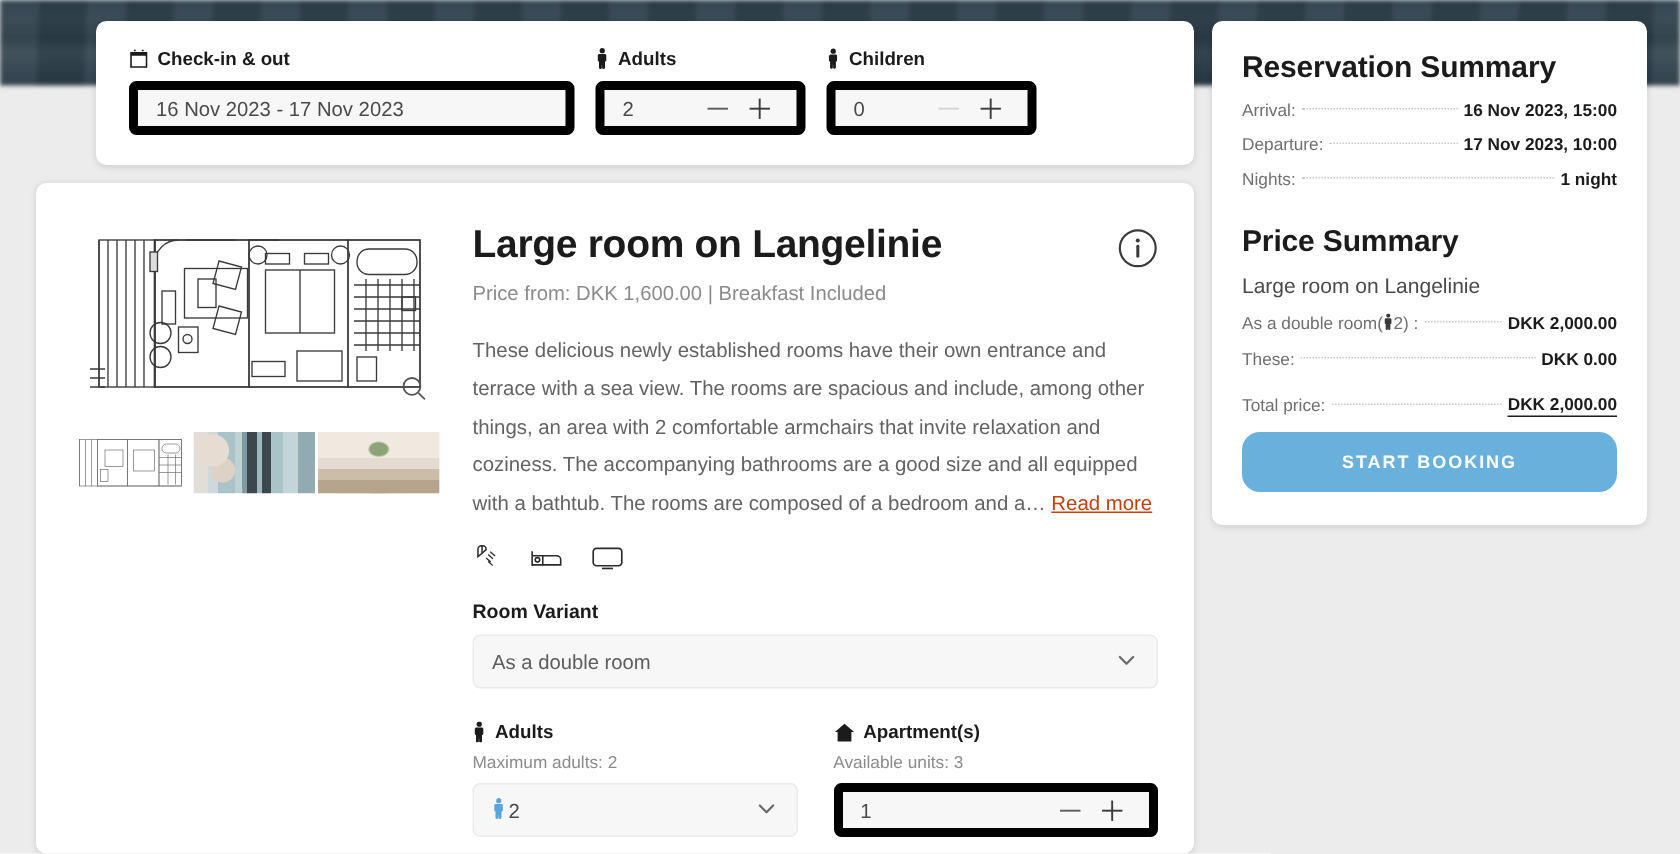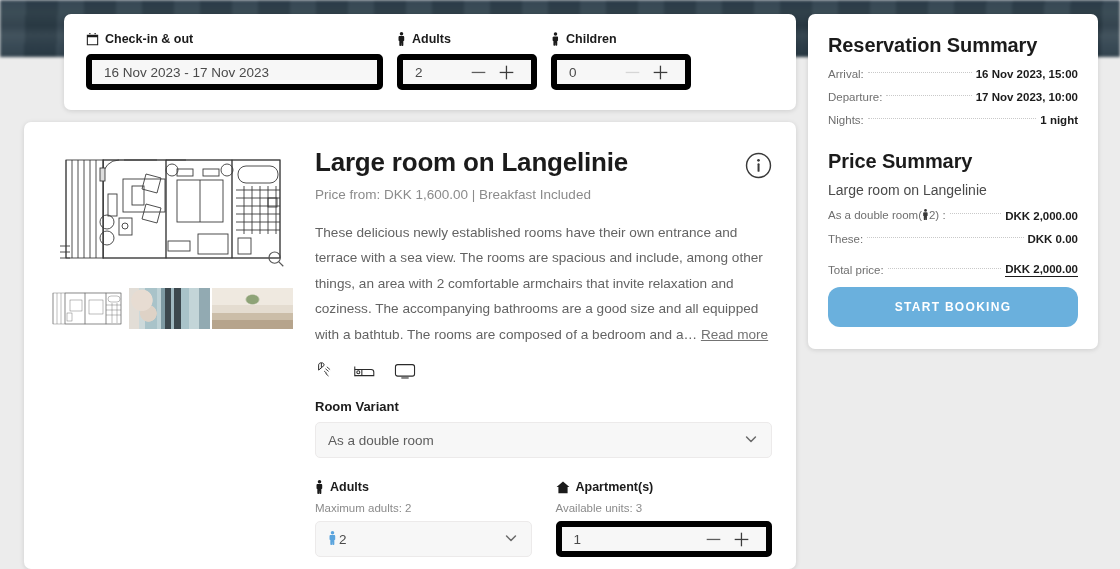--- a/index.html
+++ b/index.html
@@ -208,21 +208,21 @@
     margin-top: 4px;
   }
 
   #room-desc {
     margin-top: 18px;
     font-size: 13.6px;
     line-height: 1.87;
     color: #636363;
   }
   #read-more {
-    color: #737373;
+    color: #c2410c;
     text-decoration: underline;
     white-space: nowrap;
     cursor: pointer;
   }
 
   #amenities {
     display: flex;
     gap: 18px;
     align-items: center;
     margin-top: 14px;

